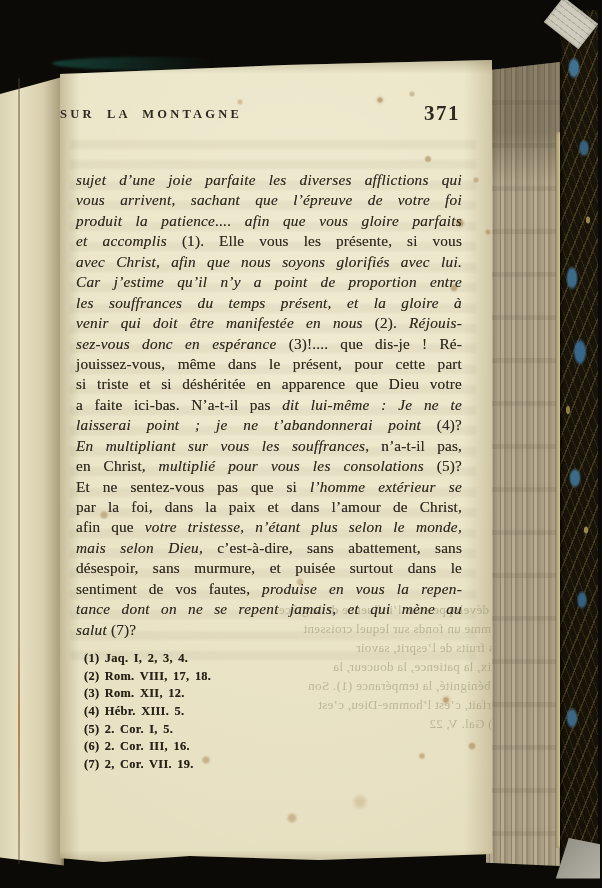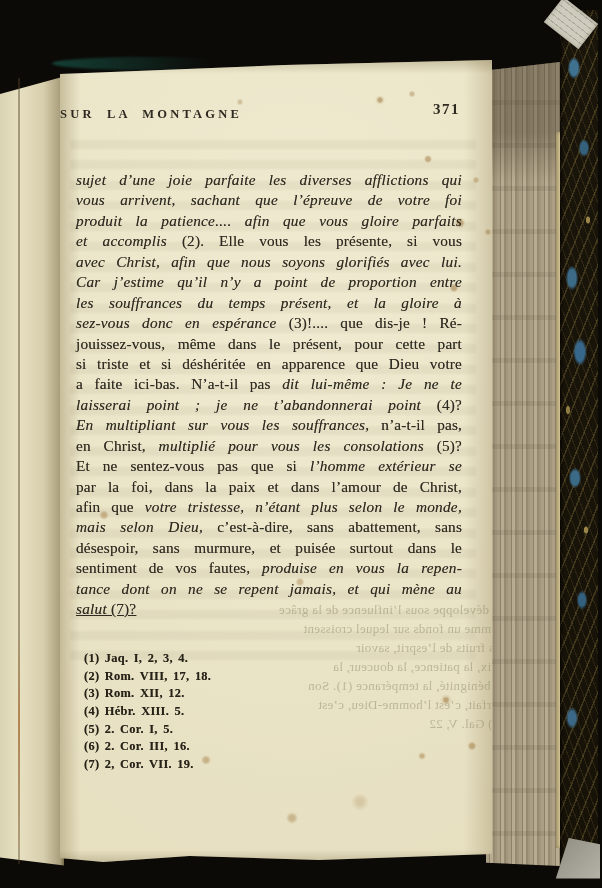--- a/index.html
+++ b/index.html
@@ -79,26 +79,26 @@
     clip-path:polygon(0 14px,52% 5px,100% 0,100% calc(100% - 10px),60% calc(100% - 4px),30% calc(100% - 8px),10% calc(100% - 2px),0 calc(100% - 6px));}
 
   .ghost-overlay{position:absolute;left:10px;top:80px;width:406px;height:520px;
     background:repeating-linear-gradient(180deg,rgba(115,105,70,.07) 0 9px,rgba(0,0,0,0) 9px 20.45px);
     filter:blur(1.3px);pointer-events:none;}
 
   .col{position:absolute;left:16px;top:0;width:386px;height:100%;}
   .header{position:absolute;left:0;top:44px;width:100%;height:22px;text-align:left;color:#2e2a21;}
   .running-title{display:inline-block;transform:translateX(-16px);font-weight:bold;font-size:12.5px;
     letter-spacing:3.2px;word-spacing:6px;}
-  .pagenum{position:absolute;right:2px;top:-3px;font-size:15px;font-weight:600;letter-spacing:1.5px;}
+  .pagenum{position:absolute;right:2px;top:-3px;font-size:21px;font-weight:600;letter-spacing:1.5px;}
 
   .body-lines{position:absolute;left:0;top:86px;width:100%;color:#2e2a21;font-size:15.3px;margin-top:24px;}
   .bline{height:20.45px;line-height:20.45px;text-align:justify;text-align-last:justify;
     letter-spacing:.15px;text-shadow:0 0 .5px rgba(45,40,28,.55);white-space:nowrap;}
-  .bline.no-just{text-align:left;text-align-last:left;text-decoration:underline;}
+  .bline.no-just{text-align:left;text-align-last:left;}
   .bline i{letter-spacing:.25px;}
 
   .footnotes{position:absolute;left:8px;top:590px;width:60%;color:#262218;font-size:12.4px;font-weight:bold;}
   .fnote{height:17.7px;line-height:17.7px;letter-spacing:.3px;word-spacing:2px;
     text-shadow:0 0 .5px rgba(40,35,25,.5);white-space:nowrap;}
 
   .show-through{position:absolute;left:168px;top:540px;width:276px;pointer-events:none;}
   .st-line{height:19px;line-height:19px;transform:scaleX(-1);color:#8f8b6a;opacity:.5;
     font-size:13px;letter-spacing:.3px;filter:blur(.5px);white-space:nowrap;}
 </style>
@@ -133,24 +133,25 @@
     <div class="col">
       <div class="header">
         <span class="running-title">SUR LA MONTAGNE</span>
         <span class="pagenum">371</span>
       </div>
 
       <div class="body-lines">
           <div class="bline"><i>sujet d’une joie parfaite les diverses afflictions qui</i></div>
           <div class="bline"><i>vous arrivent, sachant que l’épreuve de votre foi</i></div>
           <div class="bline"><i>produit la patience.... afin que vous gloire parfaits</i></div>
-          <div class="bline"><i>et accomplis </i><span>(2). Elle vous les présente, si vous</span></div>
+          <div class="bline"><i>et accomplis </i><span>(1). Elle vous les présente, si vous</span></div>
           <div class="bline"><i>avec Christ, afin que nous soyons glorifiés avec lui.</i></div>
           <div class="bline"><i>Car j’estime qu’il n’y a point de proportion entre</i></div>
           <div class="bline"><i>les souffrances du temps présent, et la gloire à</i></div>
+          <div class="bline"><i>venir qui doit être manifestée en nous </i><span>(2). </span><i>Réjouis-</i></div>
           <div class="bline"><i>sez-vous donc en espérance </i><span>(3)!.... que dis-je ! Ré-</span></div>
           <div class="bline"><span>jouissez-vous, même dans le présent, pour cette part</span></div>
           <div class="bline"><span>si triste et si déshéritée en apparence que Dieu votre</span></div>
           <div class="bline"><span>a faite ici-bas. N’a-t-il pas </span><i>dit lui-même : Je ne te</i></div>
           <div class="bline"><i>laisserai point ; je ne t’abandonnerai point </i><span>(4)?</span></div>
           <div class="bline"><i>En multipliant sur vous les souffrances</i><span>, n’a-t-il pas,</span></div>
           <div class="bline"><span>en Christ, </span><i>multiplié pour vous les consolations </i><span>(5)?</span></div>
           <div class="bline"><span>Et ne sentez-vous pas que si </span><i>l’homme extérieur se</i></div>
           <div class="bline"><span>par la foi, dans la paix et dans l’amour de Christ,</span></div>
           <div class="bline"><span>afin que </span><i>votre tristesse, n’étant plus selon le monde,</i></div>

